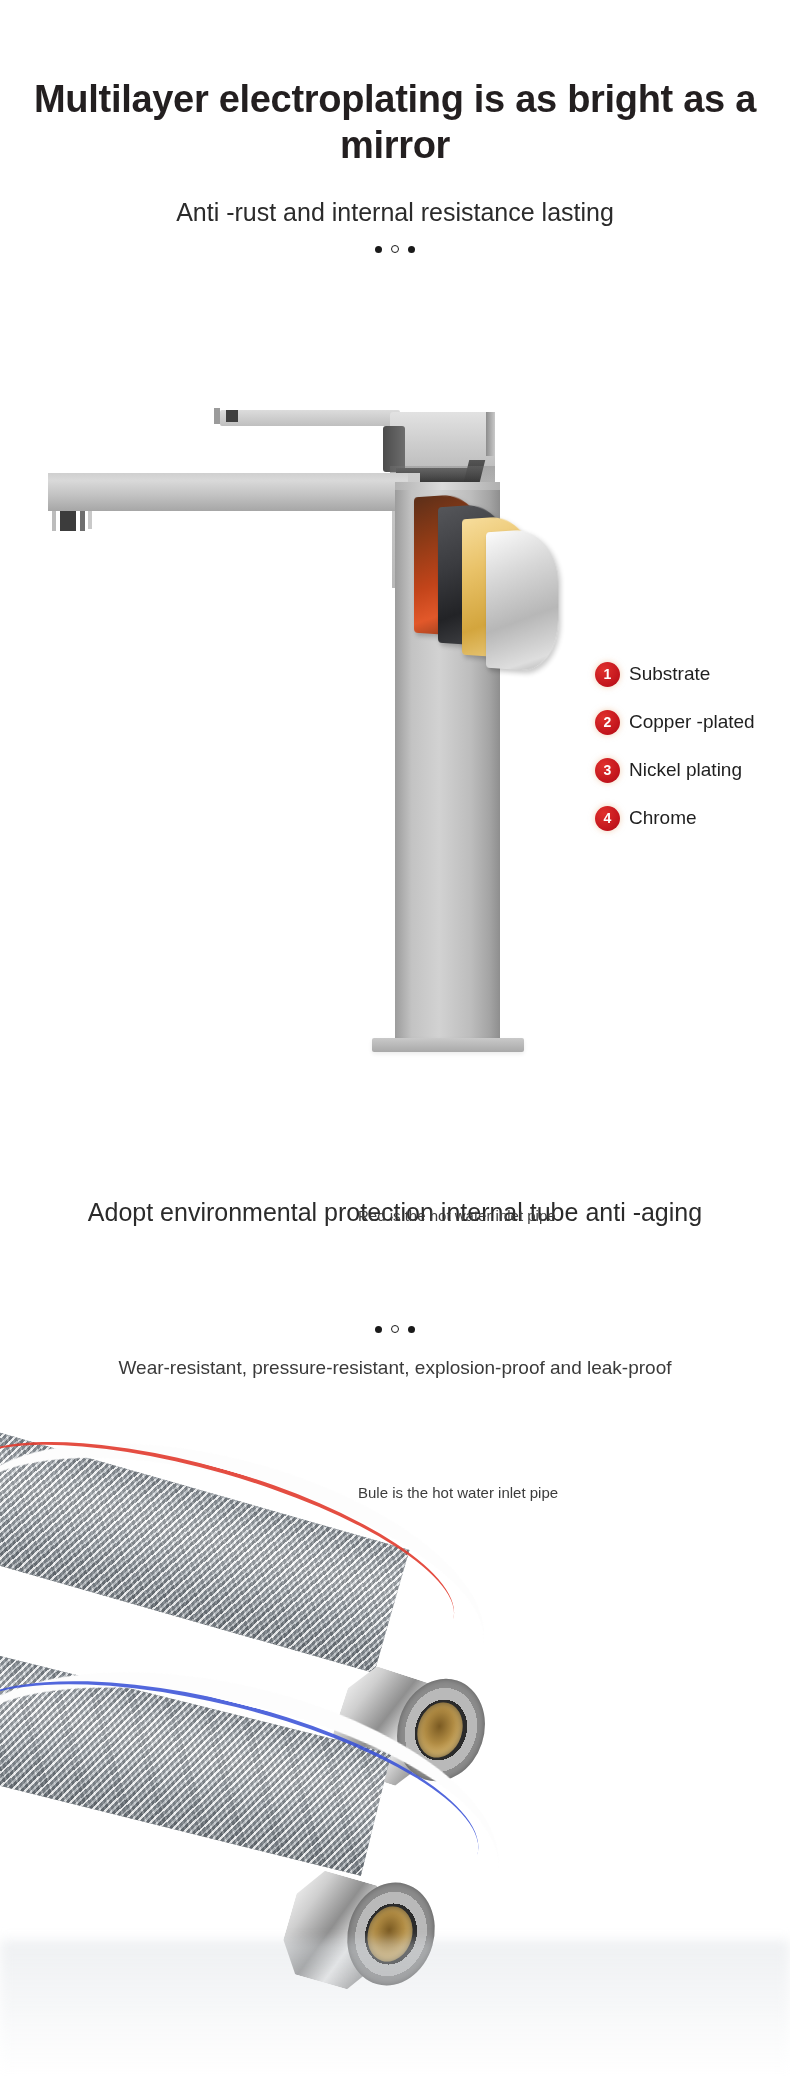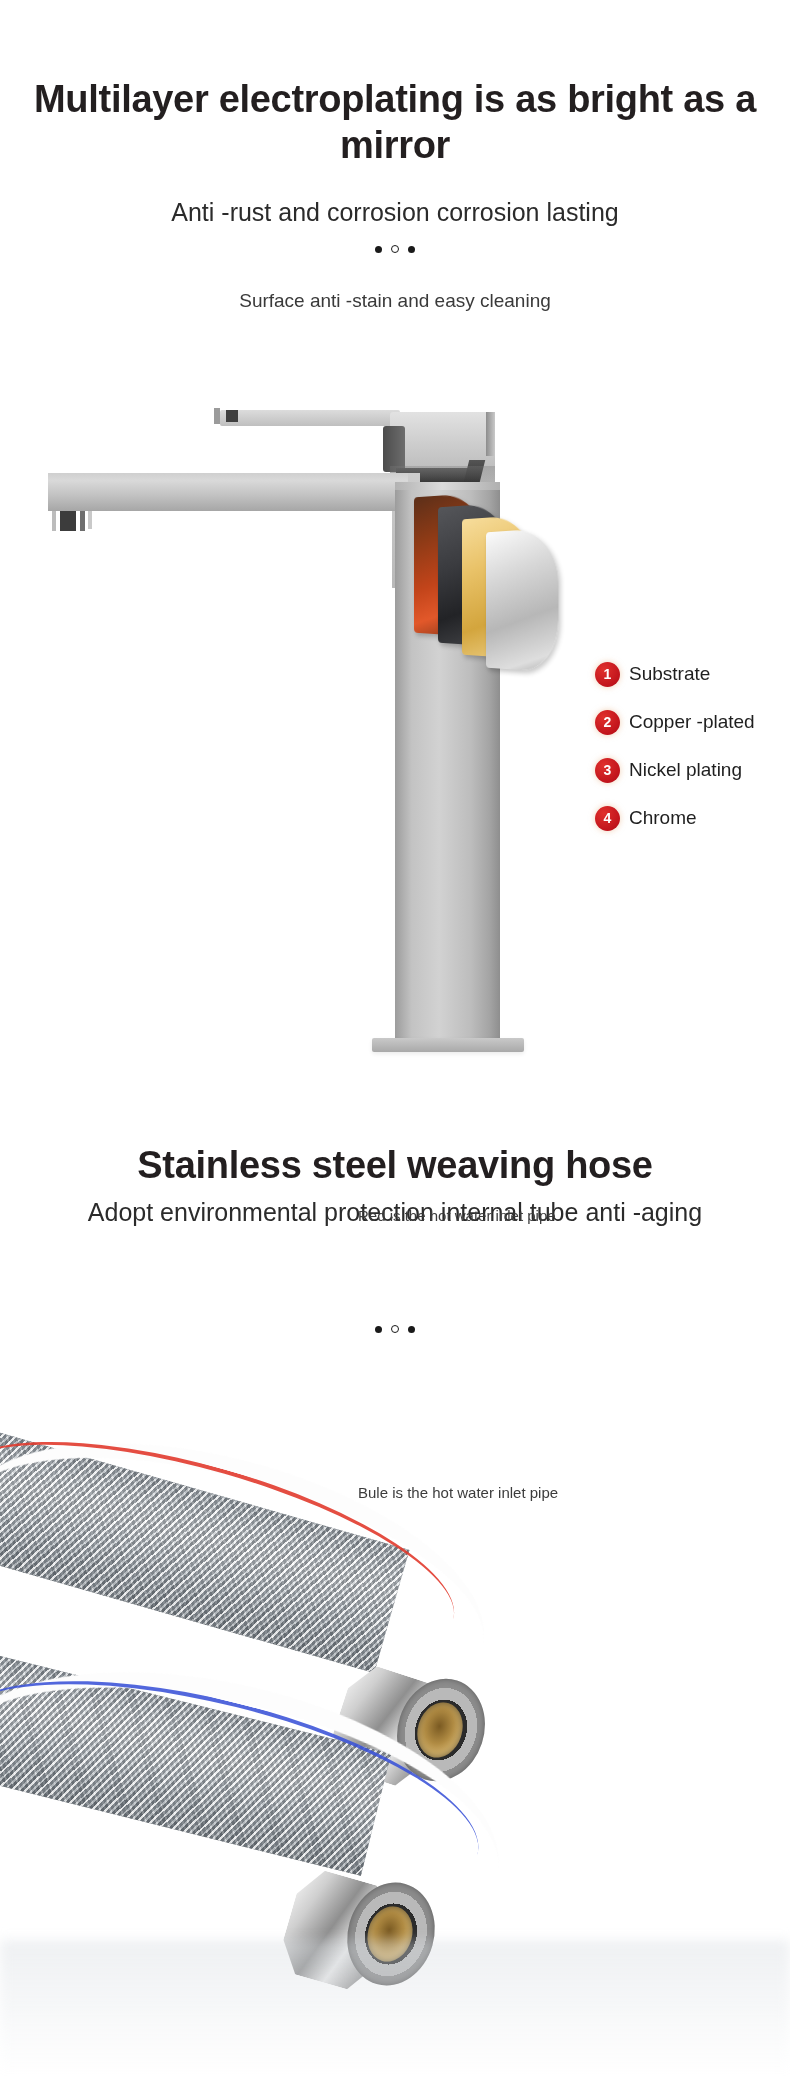--- a/index.html
+++ b/index.html
@@ -246,29 +246,28 @@
 </style>
 </head>
 <body>
 
 <div class="page">
 
   <div id="section-one">
 
     <div id="heading-1" class="sec-title">Multilayer electroplating is as bright as a mirror</div>
 
-    <div id="sub-1" class="sec-sub">Anti -rust and corrosion corrosion lasting</div>
+    <div id="sub-1" class="sec-sub">Anti -rust and internal resistance lasting</div>
 
     <div id="dots-1" class="dots">
       <span class="dot"></span>
       <span class="dot hollow"></span>
       <span class="dot"></span>
     </div>
 
-    <div id="note-1" class="sec-note">Surface anti -stain and easy cleaning</div>
 
     <div id="faucet">
       <div class="fc-lever"></div>
       <div class="fc-lever-tip"></div>
       <div class="fc-lever-dark"></div>
       <div class="fc-cap"></div>
       <div class="fc-cap-rt"></div>
       <div class="fc-lever-pivot"></div>
       <div class="fc-handle-notch"></div>
       <div class="fc-handle-notch2"></div>
@@ -317,30 +316,30 @@
       </div>
       <div class="legend-row">
         <span class="legend-badge">4</span>
         <span class="legend-label">Chrome</span>
       </div>
     </div>
   </div>
 
   <div id="section-two">
 
-    <div id="heading-2" class="sec-title">Stainless steel weaving hose</div>
 
     <div id="sub-2" class="sec-sub">Adopt environmental protection internal tube anti -aging</div>
 
     <div id="dots-2" class="dots">
       <span class="dot"></span>
       <span class="dot hollow"></span>
       <span class="dot"></span>
     </div>
 
+    <div id="note-2" class="sec-note">Wear-resistant, pressure-resistant, explosion-proof and leak-proof</div>
 
     <div id="hose-photo">
 
       <div class="hose hose-a braid"></div>
       <div class="tube-white" style="left:-30px;top:-10px;width:540px;height:150px;transform:rotate(15deg);transform-origin:left center;"></div>
       <div class="hose-red-stripe"></div>
 
       <div class="nut" style="left:338px;top:272px;transform:rotate(18deg);"></div>
       <div class="coupler" style="left:398px;top:278px;transform:rotate(18deg);"></div>
       <div class="coupler-hole" style="left:418px;top:302px;transform:rotate(18deg);"></div>

